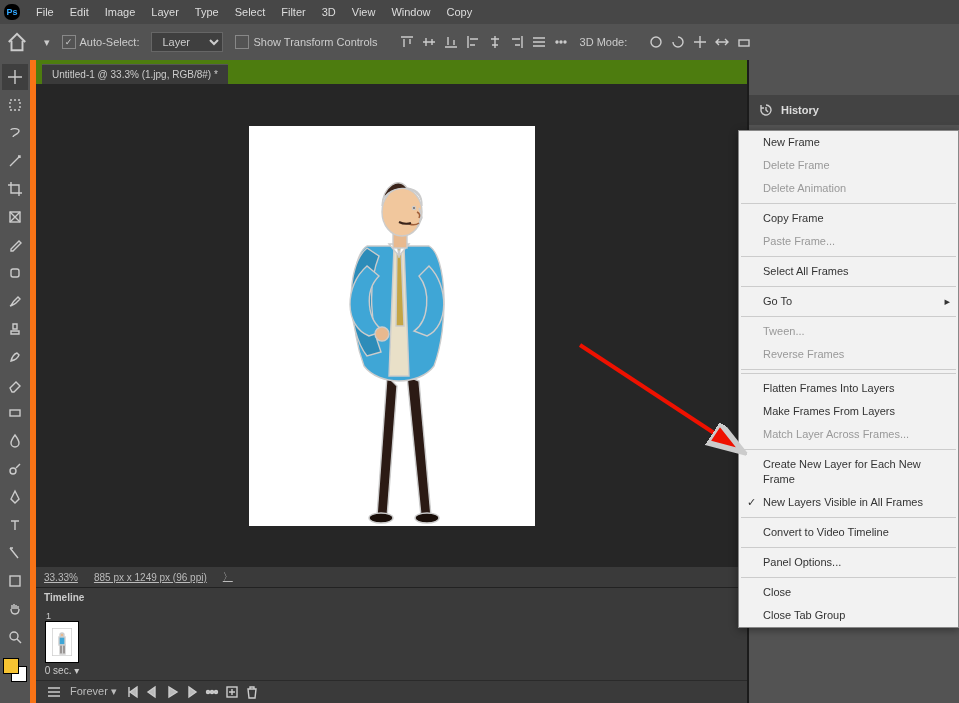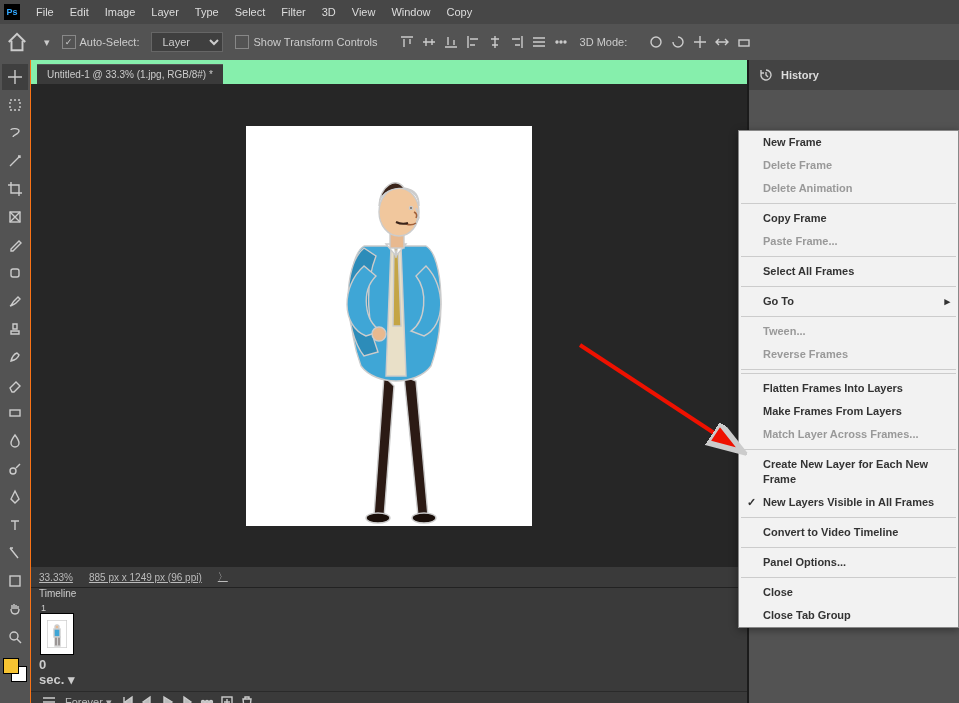--- a/index.html
+++ b/index.html
@@ -1,19 +1,19 @@
 <!DOCTYPE html>
 <html><head>
 <meta charset="utf-8">
 <style>
   html,body{margin:0;padding:0;width:959px;height:703px;background:#323232;font-family:"Segoe UI",Tahoma,sans-serif;font-size:11px;color:#ddd;overflow:hidden;}
 
   
   #menubar{height:24px;background:#474747;display:flex;align-items:center;padding-left:4px;}
-  #menubar .app-icon{width:16px;height:16px;background:#000000;color:#31a8ff;display:flex;align-items:center;justify-content:center;font-weight:bold;font-size:9px;margin-right:8px;border-radius:0;}
+  #menubar .app-icon{width:16px;height:16px;background:#000000;color:#31a8ff;display:flex;align-items:center;justify-content:center;font-weight:bold;font-size:9px;margin-right:8px;border-radius:7px;}
   #menubar .menu-item{padding:0 8px;line-height:24px;color:#ddd;cursor:default;}
 
   
   #optionsbar{height:36px;background:#535353;display:flex;align-items:center;padding:0 6px;border-bottom:1px solid #2a2a2a;}
   #optionsbar .home{width:22px;height:22px;display:flex;align-items:center;justify-content:center;margin-right:8px;}
   #optionsbar .opt{margin:0 6px;display:flex;align-items:center;color:#ccc;}
   #optionsbar .chk{width:12px;height:12px;border:1px solid #888;margin-right:4px;display:inline-flex;align-items:center;justify-content:center;font-size:9px;}
   #optionsbar select.fake{background:#3f3f3f;border:1px solid #666;color:#ccc;height:20px;padding:0 16px 0 6px;font-size:11px;}
   #optionsbar .icons{display:flex;margin-left:12px;}
   #optionsbar .icons .ic{width:22px;height:22px;display:flex;align-items:center;justify-content:center;color:#aaa;}
@@ -23,46 +23,46 @@
 
   
   #tools{width:30px;background:#535353;display:flex;flex-direction:column;align-items:center;padding-top:4px;}
   #tools .tool{width:26px;height:26px;display:flex;align-items:center;justify-content:center;color:#ccc;margin-bottom:2px;}
   #tools .tool.sel{background:#3f3f3f;}
   #tools .swatches{margin-top:6px;position:relative;width:24px;height:24px;}
   #tools .swatches .fg{position:absolute;top:0;left:0;width:14px;height:14px;background:#f7c432;border:1px solid #000;}
   #tools .swatches .bg{position:absolute;bottom:0;right:0;width:14px;height:14px;background:#fff;border:1px solid #000;}
 
   
-  #center{flex:1;display:flex;flex-direction:column;background:#86efac;border-left:1px solid #f97316;border-right:1px solid #1b1b1b;}
+  #center{flex:1;display:flex;flex-direction:column;background:#4d7c0f;border-left:6px solid #f97316;border-right:1px solid #1b1b1b;text-align:center;}
   #doctabs{height:24px;display:flex;align-items:flex-end;padding-left:6px;}
   #doctabs .tab{background:#3a3a3a;color:#ccc;padding:4px 10px;font-size:10px;border-top:1px solid #555;}
   #canvasarea{flex:1;position:relative;background:#262626;display:flex;align-items:center;justify-content:center;overflow:hidden;}
   #canvas{width:286px;height:400px;background:#fff;position:relative;}
   #statusbar{height:20px;background:#3a3a3a;display:flex;align-items:center;font-size:10px;color:#bbb;padding:0 8px;text-decoration:underline;}
   #statusbar span{margin-right:16px;}
 
   
   #timeline{height:115px;background:#3a3a3a;border-top:1px solid #222;display:flex;flex-direction:column;}
-  #timeline .hdr{height:22px;display:flex;align-items:center;padding:0 8px;font-size:10px;color:#ccc;font-weight:normal;}
+  #timeline .hdr{height:22px;display:flex;align-items:center;padding:0 8px;font-size:10px;color:#ccc;font-weight:bold;}
   #timeline .frames{flex:1;display:flex;align-items:flex-start;padding:4px 8px;}
   #timeline .frame{width:36px;display:flex;flex-direction:column;align-items:center;}
   #timeline .frame .thumb{width:32px;height:40px;background:#fff;border:1px solid #000;display:flex;align-items:center;justify-content:center;}
-  #timeline .frame .dur{font-size:13px;color:#ccc;margin-top:2px;font-weight:bold;}
+  #timeline .frame .dur{font-size:10px;color:#ccc;margin-top:2px;}
   #timeline .ctrl{height:26px;display:flex;align-items:center;padding:0 8px;border-top:1px solid #2a2a2a;}
   #timeline .ctrl .c{width:20px;height:20px;display:flex;align-items:center;justify-content:center;color:#bbb;}
 
   
   #right{width:210px;background:#535353;display:flex;flex-direction:column;border-left:1px solid #1b1b1b;}
-  #right .panel-hdr{height:30px;display:flex;align-items:center;padding:0 8px;background:#434343;font-size:11px;color:#ddd;font-weight:bold;}
+  #right .panel-hdr{height:30px;display:flex;align-items:center;padding:0 8px;background:#434343;font-size:11px;color:#ddd;font-weight:bold;margin-top:35px;}
   #right .panel-hdr .ic{width:18px;height:18px;display:flex;align-items:center;justify-content:center;margin-right:6px;}
   #right .filler{flex:1;background:#535353;}
 
   
-  #ctxmenu{position:absolute;top:130px;right:0;width:219px;background:#f2f2f2;color:#333;border:1px solid #888;box-shadow:0 2px 8px rgba(0,0,0,0.4);font-size:11px;z-index:50;font-weight:bold;}
+  #ctxmenu{position:absolute;top:130px;right:0;width:219px;background:#f2f2f2;color:#333;border:1px solid #888;box-shadow:0 2px 8px rgba(0,0,0,0.4);font-size:11px;z-index:50;}
   #ctxmenu .item{padding:4px 10px 4px 24px;position:relative;line-height:15px;cursor:default;}
   #ctxmenu .item.disabled{color:#999;}
   #ctxmenu .item.checked::before{content:"✓";position:absolute;left:8px;}
   #ctxmenu .item.arrow::after{content:"▸";position:absolute;right:8px;}
   #ctxmenu .sep{height:1px;background:#ccc;margin:3px 2px;}
 
   
   #arrow{position:absolute;pointer-events:none;z-index:60;}
 
   

